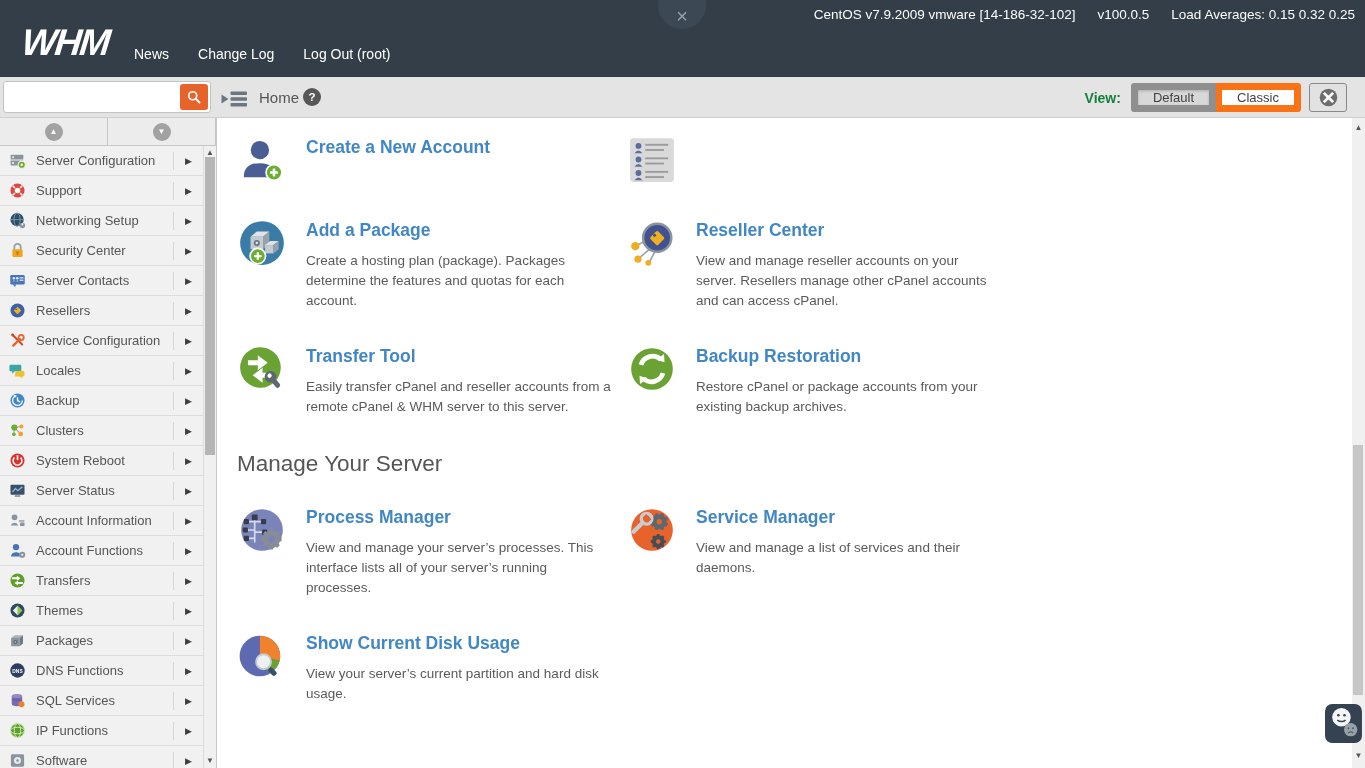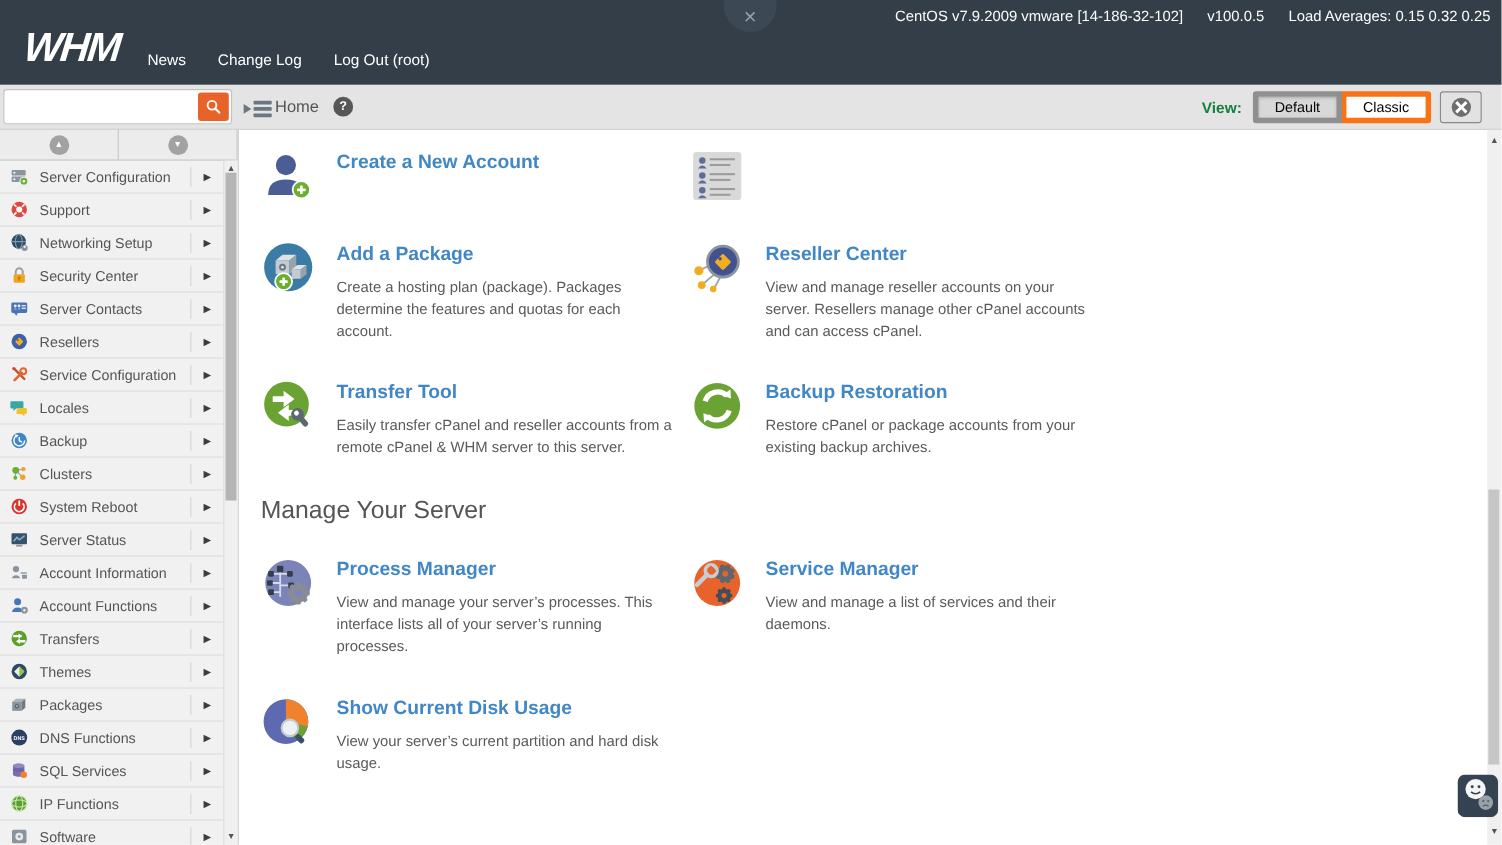--- a/index.html
+++ b/index.html
@@ -30,27 +30,27 @@
   
   .header{position:absolute;top:77px;left:0;right:0;height:41px;background:#e4e4e4;border-bottom:1px solid #cfcfcf;z-index:4;}
   .search-box{position:absolute;left:3px;top:4px;width:208px;height:32px;background:#fff;
     border:1px solid #c3c3c3;border-radius:3px;}
   .search-input{position:absolute;left:0;top:0;width:100%;height:100%;border:none;outline:none;
     background:transparent;padding:0 36px 0 9px;font-size:13px;color:#333;}
   .search-btn{position:absolute;right:2px;top:2px;width:28px;height:26px;background:var(--accent-orange);
     border:none;border-radius:3px;padding:4px;display:flex;align-items:center;justify-content:center;}
   .search-btn .svgwrap{width:16px;height:16px;display:block;}
   .collapse{position:absolute;left:221px;top:13px;width:27px;height:17px;display:block;}
-  .crumb{position:absolute;left:250px;top:12px;font-size:15px;color:#555;}
+  .crumb{position:absolute;left:259px;top:12px;font-size:15px;color:#555;}
   .help{position:absolute;left:303px;top:11px;width:18px;height:18px;border-radius:50%;background:#575757;
     color:#fff;font-size:11.5px;font-weight:bold;display:flex;align-items:center;justify-content:center;}
   .view-area{position:absolute;right:18px;top:6px;display:flex;align-items:center;height:29px;}
   .view-label{font-size:14px;font-weight:bold;color:#15803d;margin-right:10px;}
   .view-switcher{display:flex;}
-  .btn-view{height:29px;padding:0 15px;font-size:13px;color:#000000;background:#fff;border:5px solid #f97316;
+  .btn-view{height:29px;padding:0 15px;font-size:13px;color:#404040;background:#fff;border:7px solid #f97316;
     font-family:"Liberation Sans",sans-serif;}
   .btn-view:first-child{border-radius:3px 0 0 3px;}
   .btn-view:last-child{border-radius:0 3px 3px 0;margin-left:-1px;}
   .btn-view.active{background:#d8d8d8;box-shadow:inset 0 1px 3px rgba(0,0,0,.2);border-color:#8f8f8f;z-index:1;}
   .btn-tool{margin-left:8px;width:38px;height:29px;border:1px solid #898989;border-radius:3px;background:#e2e2e2;
     display:flex;align-items:center;justify-content:center;padding:0;}
   .btn-tool span{width:21px;height:21px;display:block;}
 
   
   .sidebar{position:absolute;top:118px;left:0;width:217px;bottom:0;background:#f1f1f1;border-right:1px solid #c9c9c9;}

